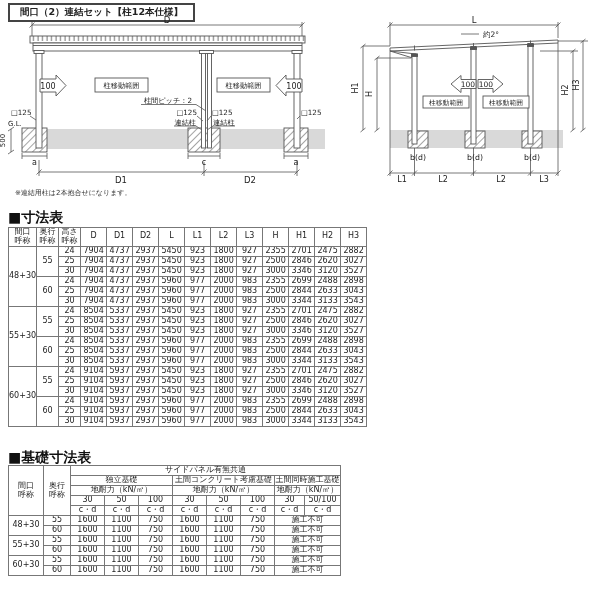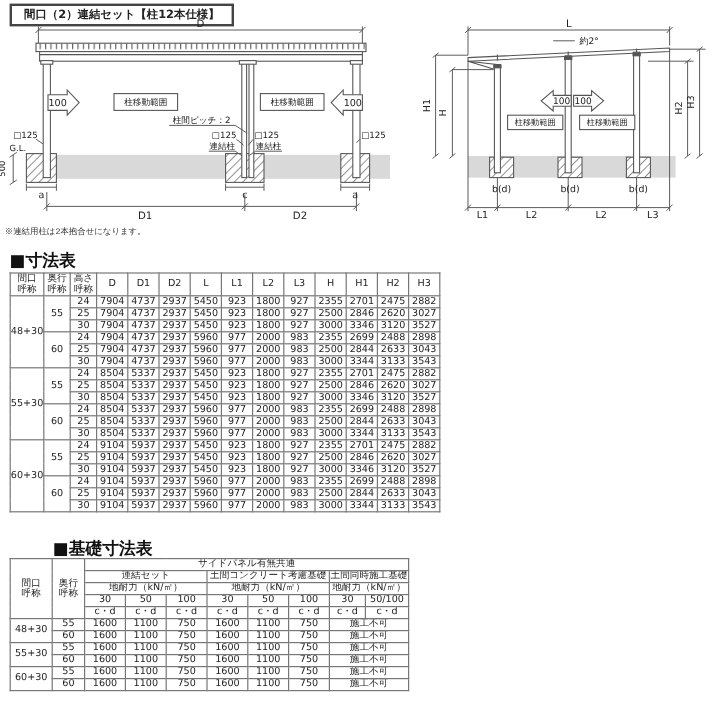--- a/index.html
+++ b/index.html
@@ -4,24 +4,24 @@
 <style>
   html,body{margin:0;padding:0;background:#fff;}
   #page{position:relative;width:600px;height:600px;background:#fff;overflow:hidden;
         font-family:"DejaVu Sans","Liberation Sans",sans-serif;color:#222;}
   .title-box{position:absolute;left:8px;top:3px;border:2px solid #444;padding:1px 10px;
              font-size:9.5px;font-weight:bold;white-space:nowrap;background:#fff;}
   svg{position:absolute;}
   #front-view{left:0;top:14px;}
   #side-view{left:335px;top:10px;}
   svg text{font-family:"DejaVu Sans","Liberation Sans",sans-serif;fill:#222;}
-  .note1{position:absolute;left:4px;top:188px;font-size:7px;color:#333;font-family:Liberation Mono, monospace;}
+  .note1{position:absolute;left:15px;top:188px;font-size:7px;color:#333;}
   .sec-heading{position:absolute;left:8px;font-size:14px;font-weight:bold;color:#111;}
   #dim-heading{top:209px;}
-  #found-heading{top:449px;margin-left:36px;}
+  #found-heading{top:449px;}
   table{position:absolute;border-collapse:collapse;table-layout:fixed;background:#fff;
         border:1.5px solid #555;}
   #dim-table{left:8px;top:227px;}
   #found-table{left:8px;top:465px;}
   td{border:1px solid #777;text-align:center;vertical-align:middle;font-size:8px;
      padding:0;height:9px;line-height:1.12;white-space:pre-line;overflow:hidden;color:#222;}
   .footnote{position:absolute;left:8px;top:584px;font-size:7.5px;color:#333;margin-top:24px;}
 </style>
 </head>
 <body>
@@ -554,21 +554,21 @@
     </colgroup>
     <tbody>
         <tr>
           <td rowspan="5">間口
 呼称</td>
           <td rowspan="5">奥行
 呼称</td>
           <td colspan="8">サイドパネル有無共通</td>
         </tr>
         <tr>
-          <td colspan="3">連結セット</td>
+          <td colspan="3">独立基礎</td>
           <td colspan="3">土間コンクリート考慮基礎</td>
           <td colspan="2">土間同時施工基礎</td>
         </tr>
         <tr>
           <td colspan="3">地耐力（kN/㎡）</td>
           <td colspan="3">地耐力（kN/㎡）</td>
           <td colspan="2">地耐力（kN/㎡）</td>
         </tr>
         <tr>
           <td>30</td>

